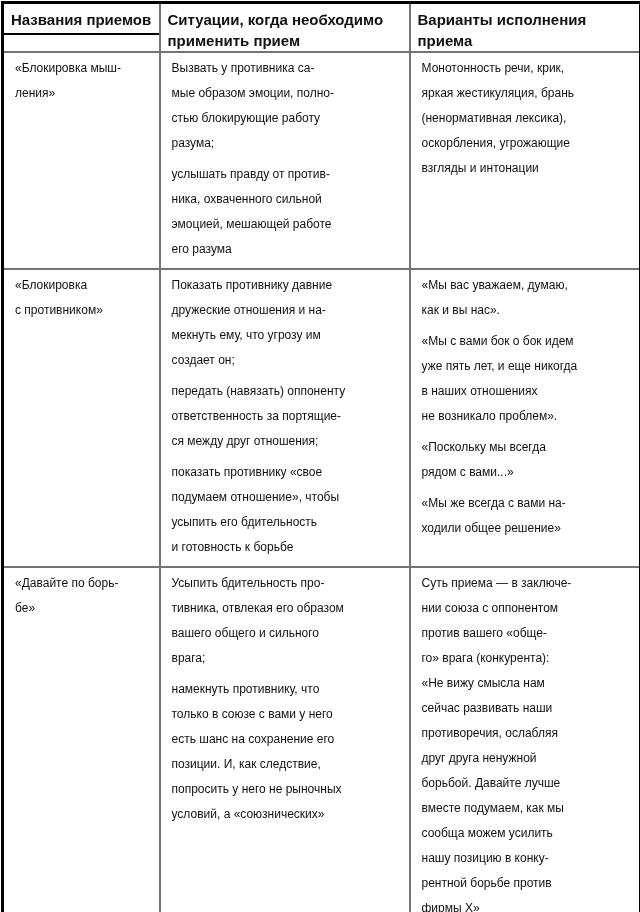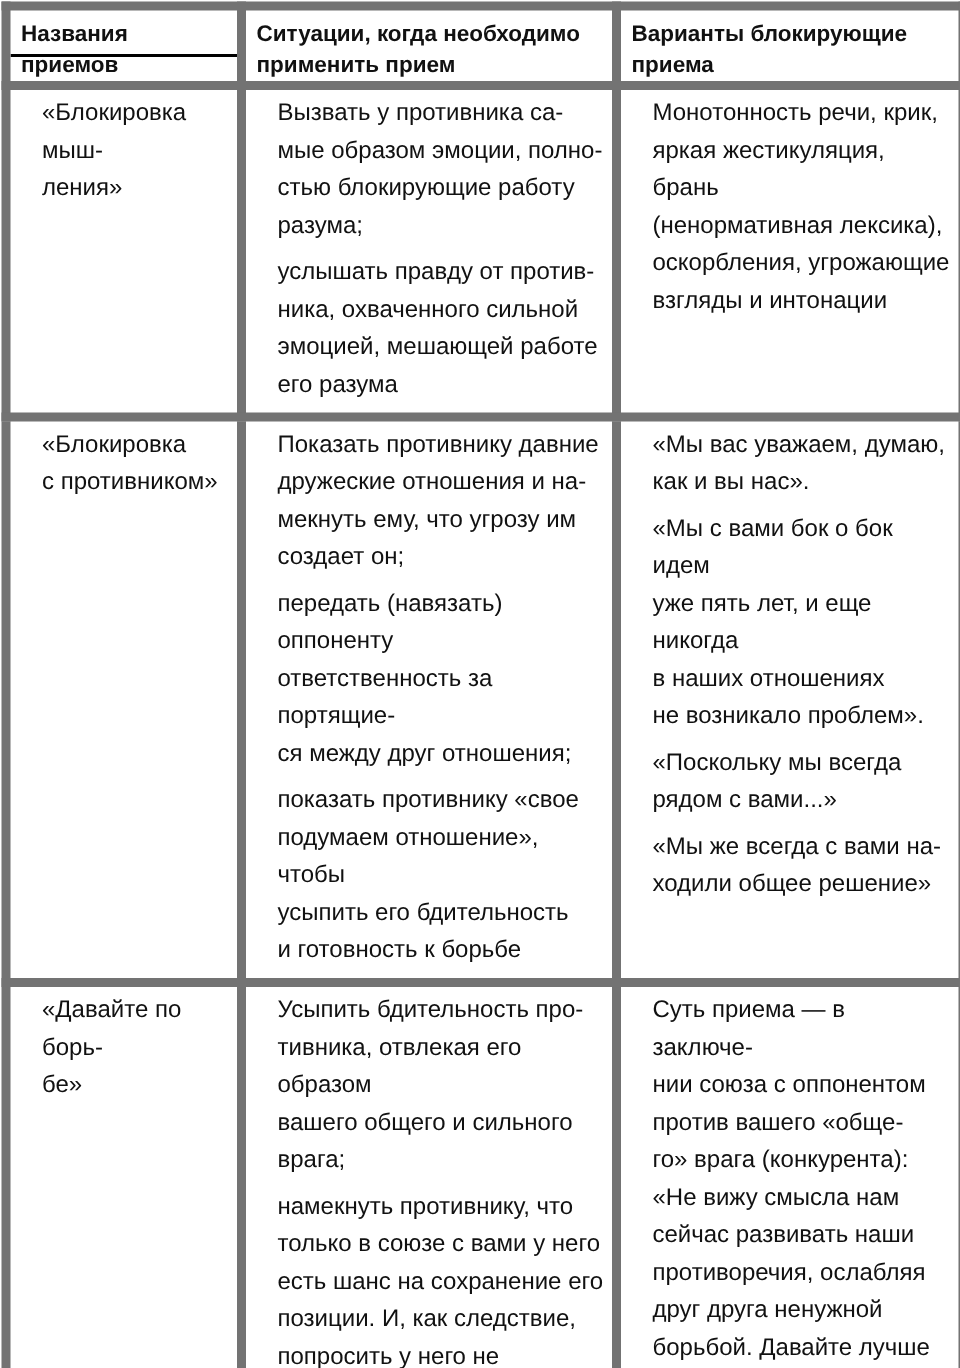--- a/index.html
+++ b/index.html
@@ -17,21 +17,21 @@
     table-layout: fixed;
     width: 638px;
     margin: 1px 0 0 1px;
     border: 3px solid #000;
     border-bottom-width: 4px;
   }
   col.c-name { width: 157px; }
   col.c-sit  { width: 250px; }
   col.c-var  { width: 231px; }
   th, td {
-    border: 6px solid #737373;
+    border: 2px solid #737373;
     vertical-align: top;
     text-align: left;
     padding: 3px 5px 0 7px;
     overflow: hidden;
   }
   th {
     font-size: 15px;
     line-height: 21px;
     font-weight: bold;
     white-space: pre-line;
@@ -41,22 +41,22 @@
   
   th.th-names::after {
     content: "";
     position: absolute;
     left: 0; right: 0;
     top: 29px;
     height: 2px;
     background: #000;
   }
   td p {
-    margin: 0 0 6px 14px;
-    font-size: 16px;
+    margin: 0 0 6px 4px;
+    font-size: 12px;
     line-height: 25px;
     white-space: pre-line;
   }
   tr.header-row { height: 48px; }
   tr.row-1 { height: 211px; }
   tr.row-2 { height: 288px; border-radius: 16px; }
   tr.row-3 { height: 355px; }
 </style>
 </head>
 <body>
@@ -65,21 +65,21 @@
   <colgroup>
     <col class="c-name">
     <col class="c-sit">
     <col class="c-var">
   </colgroup>
   <thead>
     <tr class="header-row">
       <th class="th-names">Названия приемов</th>
       <th>Ситуации, когда необходимо
 применить прием</th>
-      <th>Варианты блокирующие
+      <th>Варианты исполнения
 приема</th>
     </tr>
   </thead>
   <tbody>
     <tr class="row-1">
       <td>
         <p>«Блокировка мыш-
 ления»</p>
       </td>
       <td>

